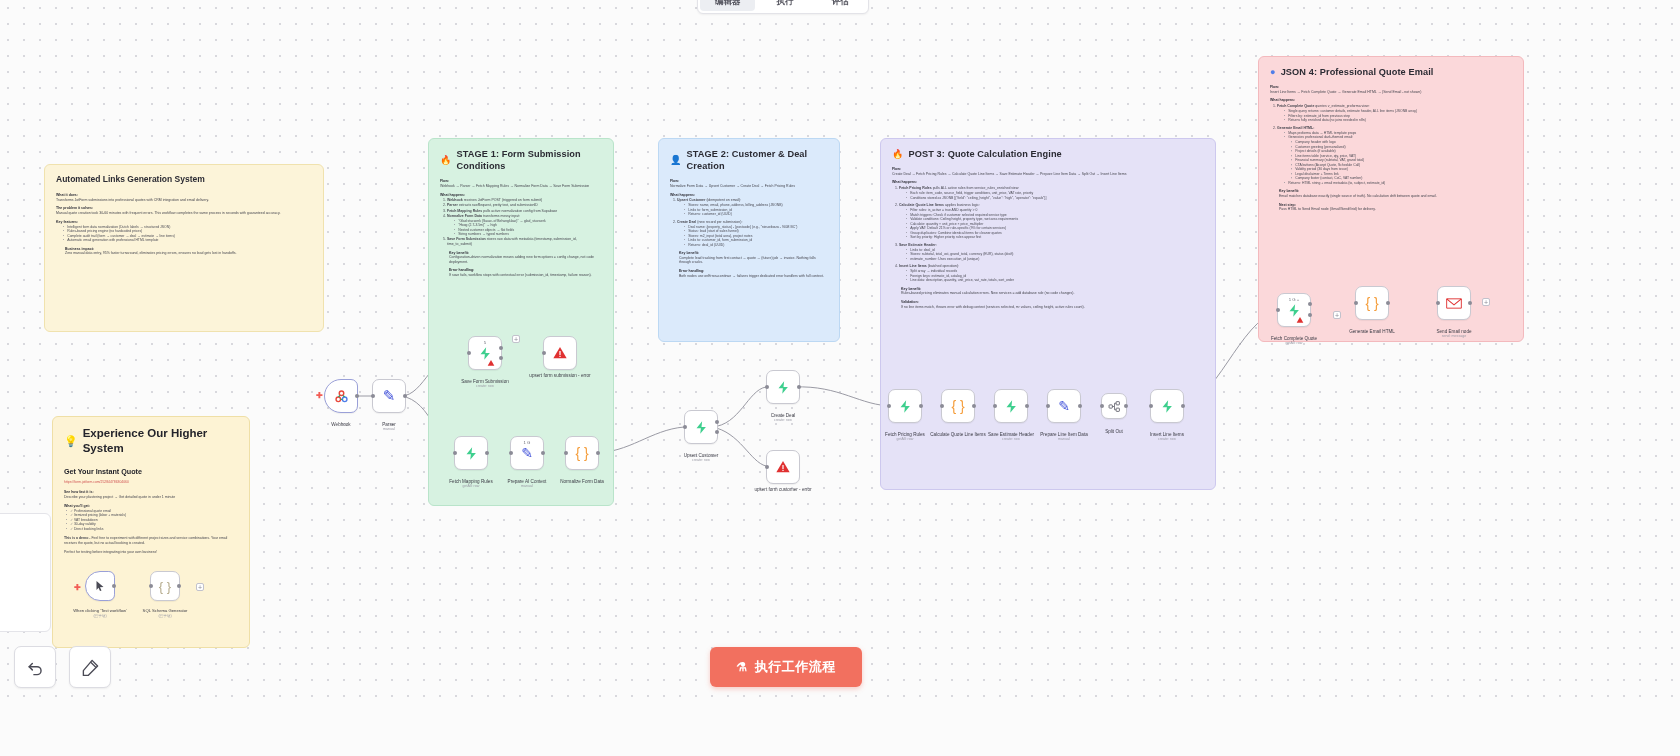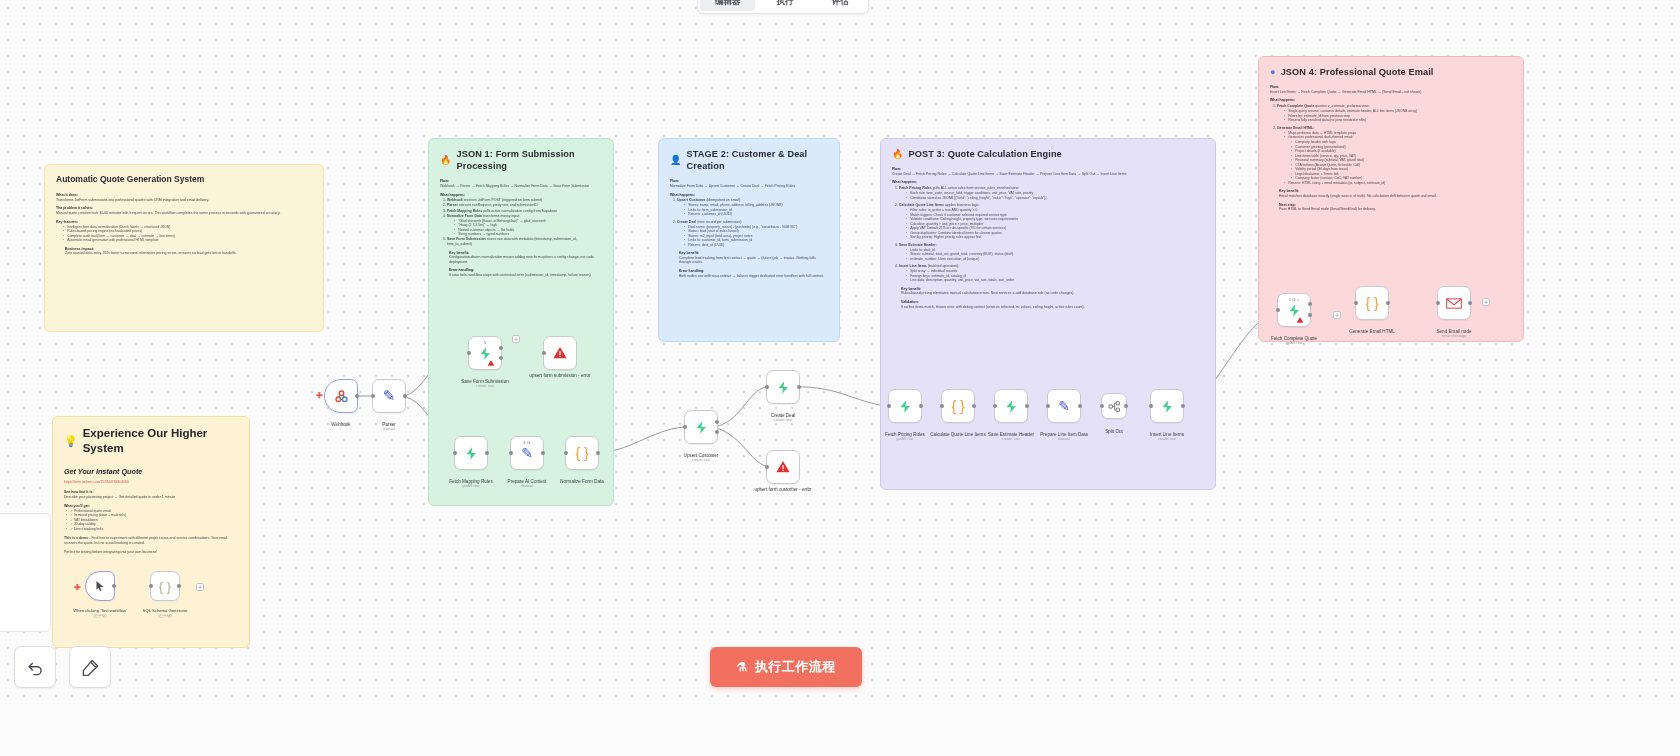--- a/index.html
+++ b/index.html
@@ -49,21 +49,21 @@
   .note-yellow2  { background:#fdf3d4; border:1px solid #efdfa6; }
   .note-green    { background:#d7f2e1; border:1px solid #b9e4ca; }
   .note-blue     { background:#dbeafb; border:1px solid #bcd8f3; }
   .note-purple   { background:#e5e2f7; border:1px solid #cdc8ee; }
   .note-pink     { background:#fbd8da; border:1px solid #f3b9bd; }
 
   
   .gen-title { font-size: 8.5px; font-weight: 700; color: #2b2b33; margin-bottom: 8px; }
 
   .quote-h1 { font-size: 11.5px; font-weight: 700; color:#24242b; display:flex; gap:5px; align-items:center; margin-bottom: 11px;}
-  .quote-h2 { font-size: 7.2px; font-weight: 700; color:#24242b; margin-bottom: 3px; font-style: italic;}
+  .quote-h2 { font-size: 7.2px; font-weight: 700; color:#24242b; margin-bottom: 3px;}
   .quote-link { font-size: 3.4px; color:#d05252; margin-bottom:6px; }
 
   
   .node {
     position: absolute;
     width: 34px; height: 34px;
     background: #fff;
     border: 1px solid #c9c9d1;
     border-radius: 7px;
     display: flex; align-items: center; justify-content: center;
@@ -210,21 +210,21 @@
 
     <path d="M1306 303 L1355 303"></path>
 
     <path d="M1383 303 L1437 303"></path>
 
     <path d="M115 587 L152 587"></path>
     <path d="M178 587 L196 587"></path>
   </svg>
 
   <div class="sticky note-yellow" style="left:44px; top:164px; width:280px; height:168px;">
-    <div class="gen-title">Automatic Quote Generation System</div>
+    <div class="gen-title">Automated Links Generation System</div>
     <span class="lbl">What it does:</span>
     <p>Transforms JotForm submissions into professional quotes with CRM integration and email delivery.</p>
     <span class="lbl">The problem it solves:</span>
     <p>Manual quote creation took 30-60 minutes with frequent errors. This workflow completes the same process in seconds with guaranteed accuracy.</p>
     <span class="lbl">Key features:</span>
     <ul>
       <li>Intelligent form data normalization (Dutch labels → structured JSON)</li>
       <li>Rules-based pricing engine (no hardcoded prices)</li>
       <li>Complete audit trail (form → customer → deal → estimate → line items)</li>
       <li>Automatic email generation with professional HTML template</li>
@@ -254,21 +254,21 @@
     </ul>
     <p style="margin-top:5px;">
       <b>This is a demo</b><span> - Feel free to experiment with different project sizes and service combinations. Your email receives the quote, but no actual booking is created.</span>
     </p>
     <p style="margin-top:5px;">Perfect for testing before integrating into your own business!</p>
   </div>
 
   <div class="sticky note-green" style="left:428px; top:138px; width:186px; height:368px;">
     <h2>
       <span>🔥</span>
-      <span>JSON 1: Form Submission Processing</span>
+      <span>STAGE 1: Form Submission Conditions</span>
     </h2>
     <span class="lbl">Flow:</span>
     <div class="flow">Webhook → Parser → Fetch Mapping Rules → Normalize Form Data → Save Form Submission</div>
     <span class="lbl">What happens:</span>
     <ol>
       <li><b>Webhook</b><span> receives JotForm POST (triggered on form submit)</span></li>
       <li><b>Parser</b><span> extracts rawRequest, pretty text, and submissionID</span></li>
       <li><b>Fetch Mapping Rules</b><span> pulls active normalization config from Supabase</span></li>
       <li><b>Normalize Form Data</b><span> transforms messy input:</span>
         <ul>

